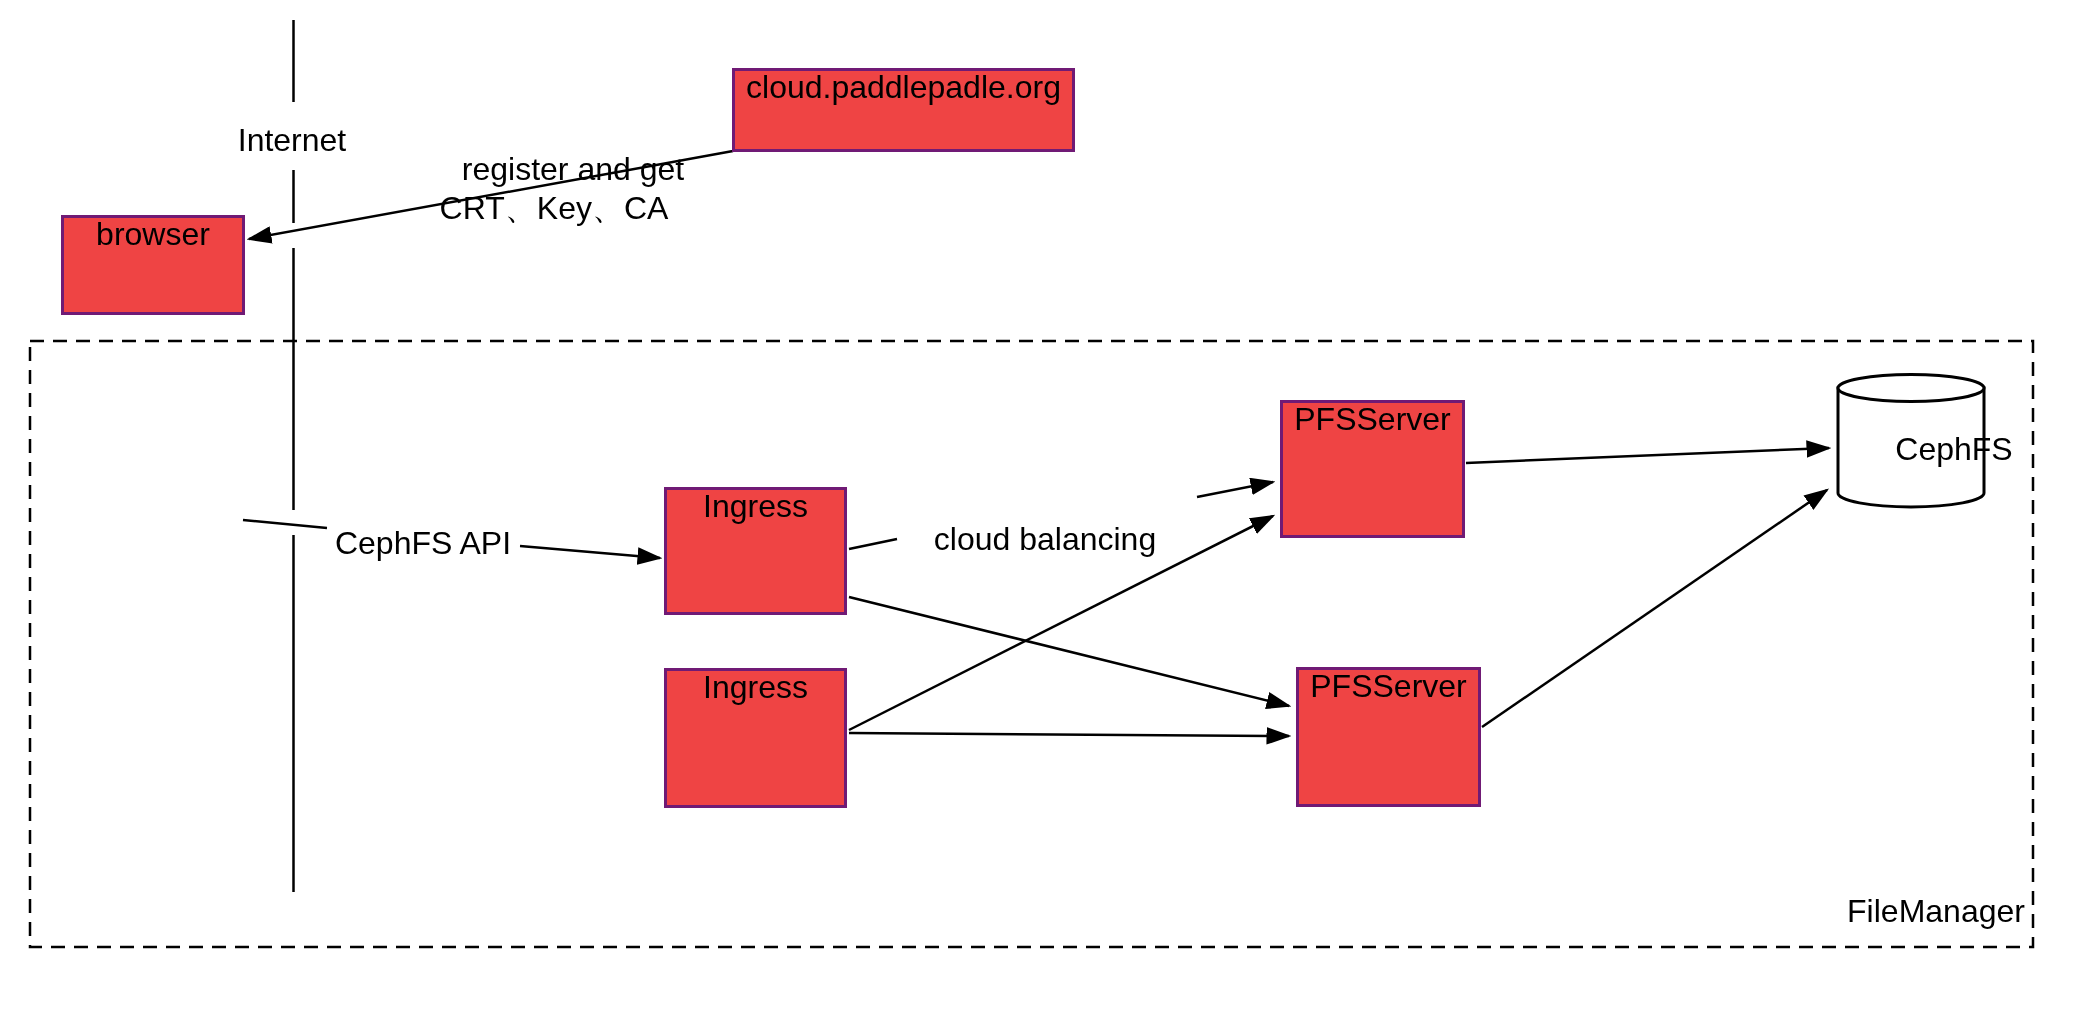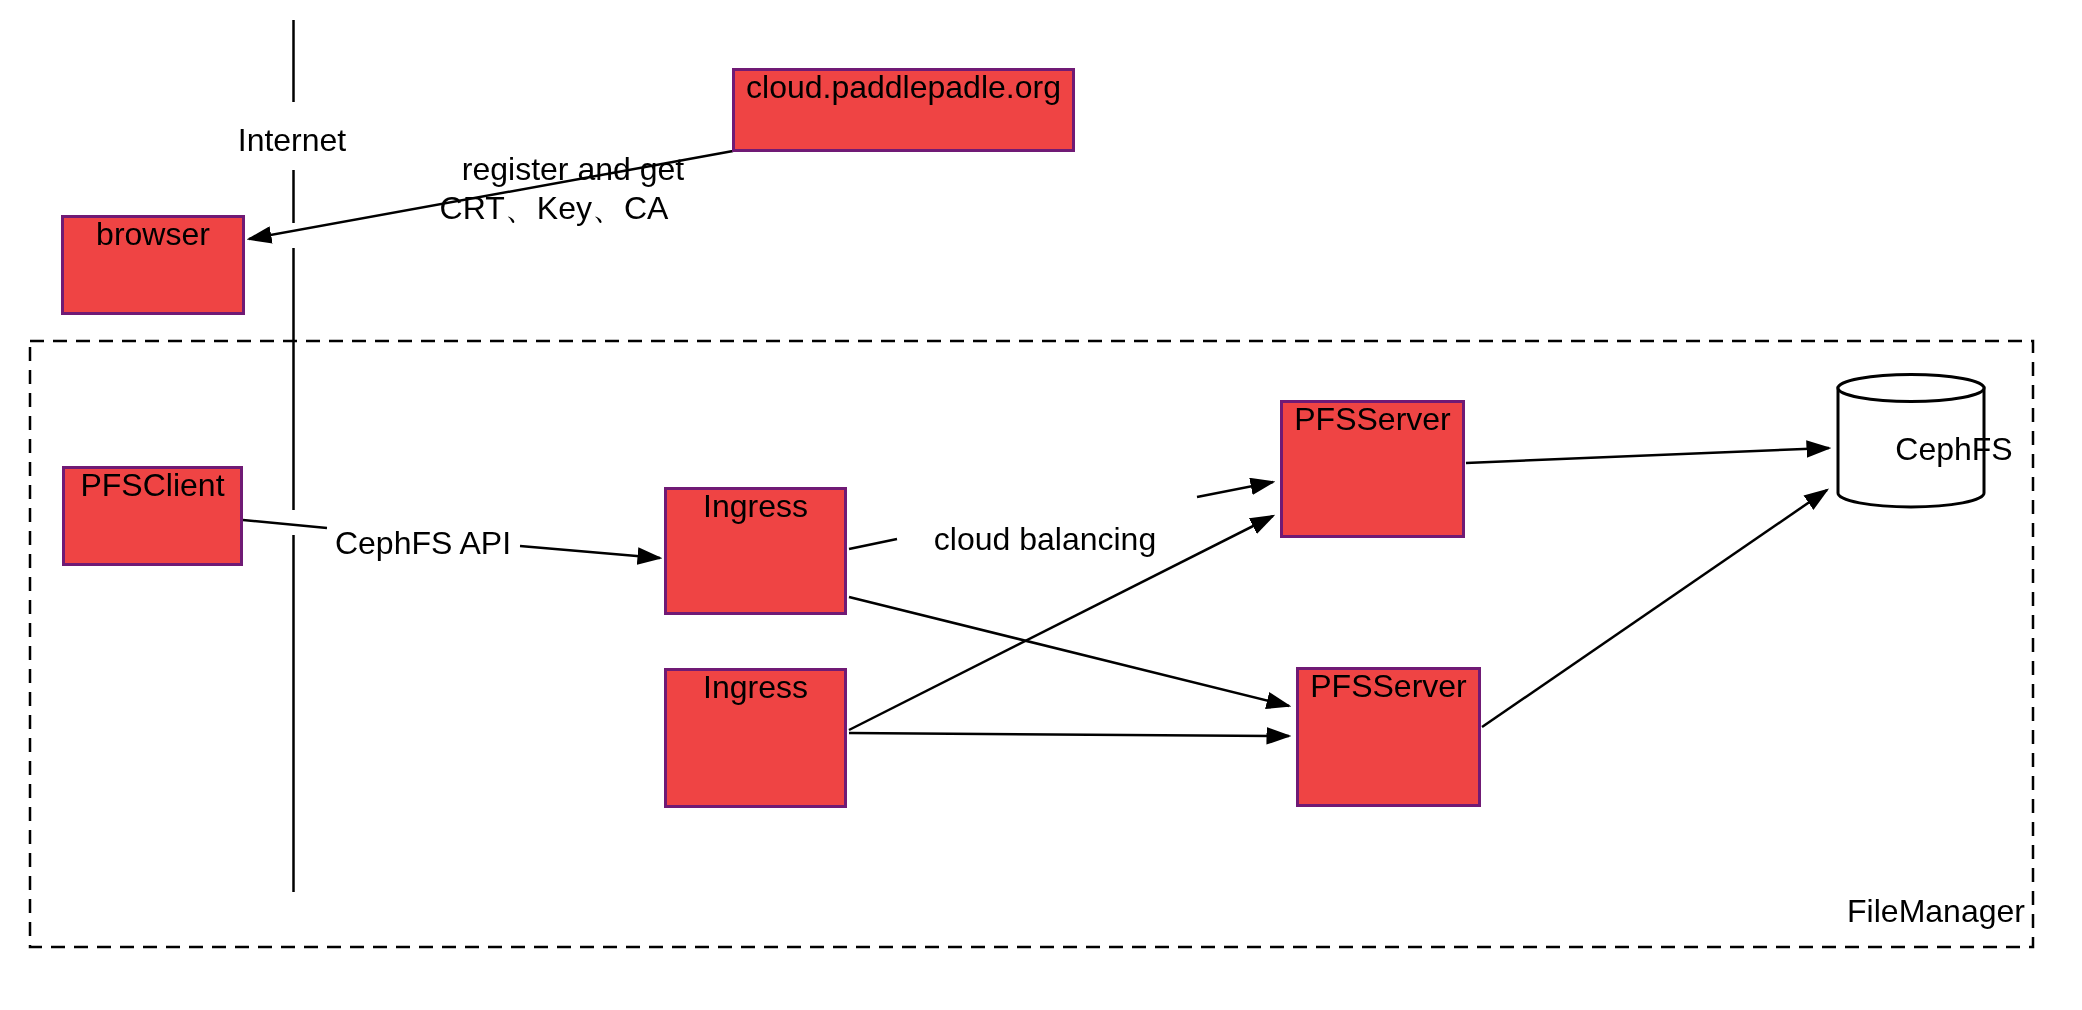--- a/index.html
+++ b/index.html
@@ -89,23 +89,20 @@
   </svg>
 
   <div class="node" style="left:732px; top:68px; width:343px; height:84px;">
     <span>cloud.paddlepadle.org</span>
   </div>
 
   <div class="node" style="left:61px; top:215px; width:184px; height:100px;">
     <span>browser</span>
   </div>
 
-  <div class="node" style="left:62px; top:466px; width:181px; height:100px;">
-    <span>PFSClient</span>
-  </div>
 
   <div class="node" style="left:664px; top:487px; width:183px; height:128px;">
     <span>Ingress</span>
   </div>
 
   <div class="node" style="left:664px; top:668px; width:183px; height:140px;">
     <span>Ingress</span>
   </div>
 
   <div class="node" style="left:1280px; top:400px; width:185px; height:138px;">

